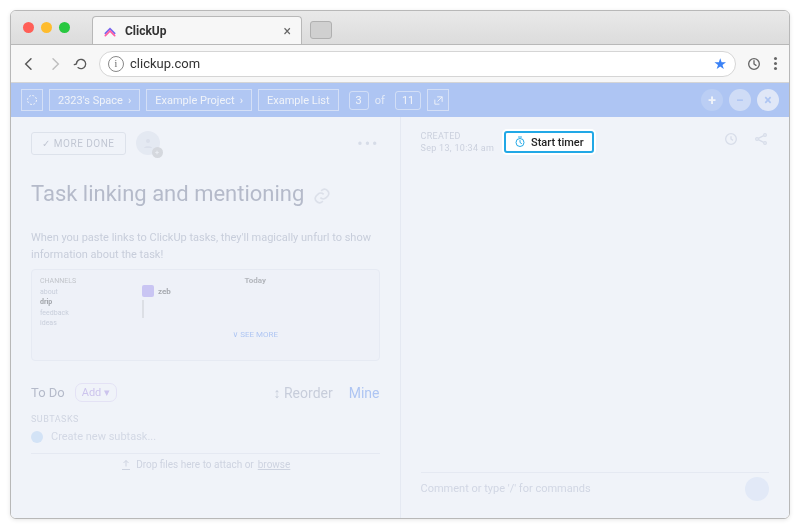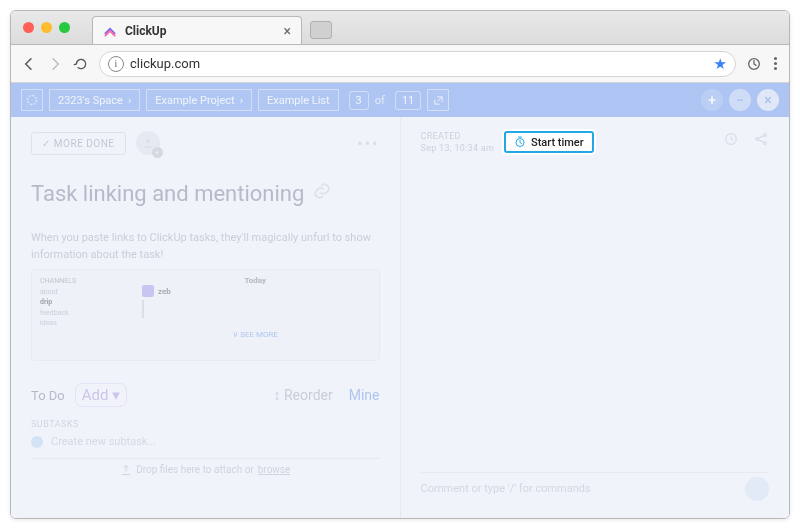--- a/index.html
+++ b/index.html
@@ -100,34 +100,34 @@
   .circle-btn.close{background:rgba(255,255,255,.75);}
   
   .task-area{display:flex;height:calc(100% - 34px);}
   .left-pane{flex:1;border-right:1px solid #e4e7ee;padding:14px 20px;overflow:hidden;}
   .right-pane{flex:1;padding:14px 20px;position:relative;}
   .pane-top{display:flex;align-items:center;gap:10px;}
   .done-btn{border:1px solid #d0d4dd;border-radius:3px;padding:5px 10px;font-size:10px;color:#8a90a0;letter-spacing:.5px;}
   .avatar-mini{width:24px;height:24px;border-radius:50%;background:#e2e6ee;display:flex;align-items:center;justify-content:center;position:relative;}
   .avatar-mini .plus{position:absolute;right:-3px;bottom:-3px;width:11px;height:11px;background:#bbb;border-radius:50%;color:#fff;font-size:8px;display:flex;align-items:center;justify-content:center;}
   .hdots{margin-left:auto;color:#bfc5d4;font-size:16px;letter-spacing:2px;}
-  .task-title{margin-top:26px;font-size:22px;color:#6b7289;font-weight:400;display:flex;align-items:flex-start;gap:8px;}
+  .task-title{margin-top:26px;font-size:22px;color:#6b7289;font-weight:400;display:flex;align-items:flex-end;gap:8px;}
   .link-ico{opacity:.5;}
   .section{margin-top:24px;}
   .section h4{font-size:14px;color:#6b7289;font-weight:500;}
   .section p{margin-top:8px;font-size:11px;color:#9aa1b3;line-height:1.5;}
   .snippet{margin-top:6px;border:1px solid #e5e8f0;border-radius:4px;height:92px;background:#fafbfd;font-size:8px;color:#9aa1b3;padding:6px 10px;position:relative;}
   .snippet .col{position:absolute;left:8px;top:6px;font-size:7px;line-height:1.5;}
   .snippet .card{position:absolute;left:110px;top:6px;right:10px;}
   .snippet .card .hh{display:flex;gap:4px;align-items:center;}
   .snippet .av{width:12px;height:12px;background:#9d8df0;border-radius:2px;}
   .snippet .ln{color:#5b8def;font-size:7px;}
   .snippet .see{color:#5b8def;font-size:8px;display:block;margin-top:12px;text-align:center;}
   .todo-row{margin-top:22px;display:flex;align-items:center;gap:10px;font-size:13px;color:#6b7289;}
-  .add-chip{border:1px solid #e0d4f4;color:#a58ae0;font-size:15px;padding:2px 6px;border-radius:7px;}
+  .add-chip{border:1px solid #e0d4f4;color:#a58ae0;font-size:11px;padding:2px 6px;border-radius:7px;}
   .reorder{margin-left:auto;font-size:14px;color:#9aa1b3;display:flex;gap:16px;}
   .reorder .mine{color:#5b8def;}
   .subtasks{margin-top:12px;font-size:9px;color:#aeb4c4;letter-spacing:.5px;}
   .new-sub{margin-top:6px;display:flex;align-items:center;gap:8px;font-size:11px;color:#b6bccc;}
   .radio{width:12px;height:12px;border-radius:50%;background:#b7d6f7;}
   .dropzone{margin-top:10px;height:22px;border-top:1px solid #e4e7ee;display:flex;align-items:center;justify-content:center;font-size:10px;color:#a9afc1;gap:4px;}
   .dropzone .u{text-decoration:underline;text-align:center;}
   
   .created{font-size:9px;color:#a2a8ba;letter-spacing:.3px;}
   .created .date{display:block;margin-top:2px;}

